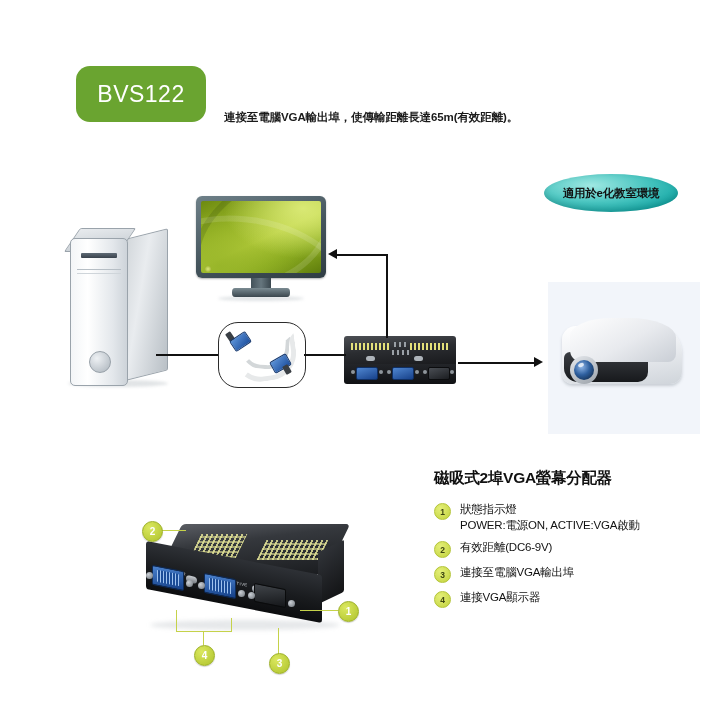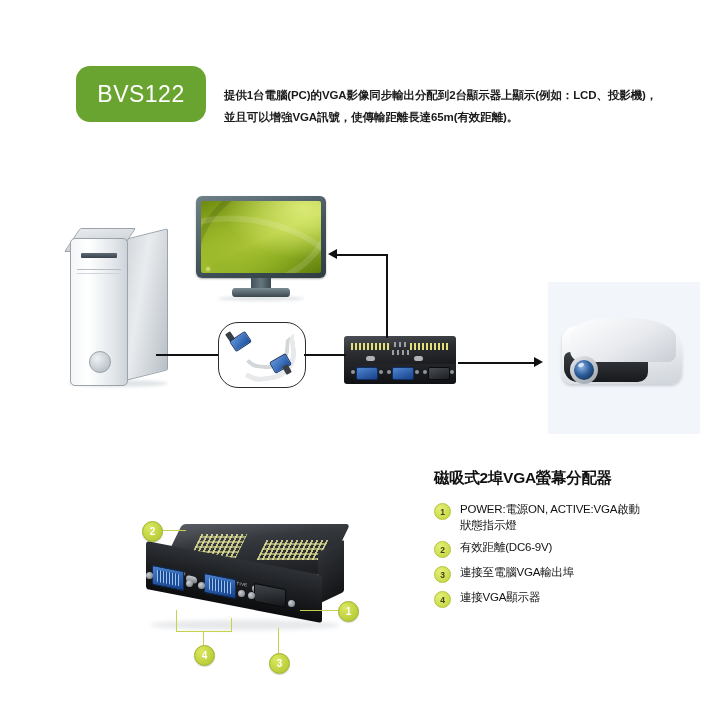--- a/index.html
+++ b/index.html
@@ -209,24 +209,26 @@
   .lg-txt div{white-space:nowrap;}
 </style>
 </head>
 <body>
 
 <div class="stage">
 
   <div class="abs" id="header-badge">
     <span>BVS122</span>
   </div>
-  <div class="abs header-sub" id="header-sub-1">提供1台電腦(PC)的VGA影像同步輸出分配到2台顯示器上顯示(例如：LCD、投影機)，</div>
-  <div class="abs header-sub" id="header-sub-2">並且可以增強VGA訊號，使傳輸距離長達65m(有效距離)。</div>
-
-
+  <div class="abs header-sub" id="header-sub-2">連接至電腦VGA輸出埠，使傳輸距離長達65m(有效距離)。</div>
+
+
+  <div class="abs" id="classroom-callout">
+    <span>適用於e化教室環境</span>
+  </div>
 
   <div class="abs" id="pc-tower">
     <div class="tw-shadow"></div>
     <div class="tw-side"></div>
     <div class="tw-top"></div>
     <div class="tw-front">
       <div class="tw-bay"></div>
       <div class="tw-line"></div>
       <div class="tw-line2"></div>
       <div class="tw-btn"></div>
@@ -348,22 +350,22 @@
   <div class="abs callout" style="left:269px;top:653px;">
     <span>3</span>
   </div>
 
   <div class="abs" id="legend">
     <div id="legend-title">磁吸式2埠VGA螢幕分配器</div>
 
     <div class="lg-row">
       <div class="lg-num">1</div>
       <div class="lg-txt">
+        <div>狀態指示燈</div>
         <div>POWER:電源ON, ACTIVE:VGA啟動</div>
-        <div>狀態指示燈</div>
       </div>
     </div>
 
     <div class="lg-row">
       <div class="lg-num">2</div>
       <div class="lg-txt">
         <div>有效距離(DC6-9V)</div>
       </div>
     </div>
 

